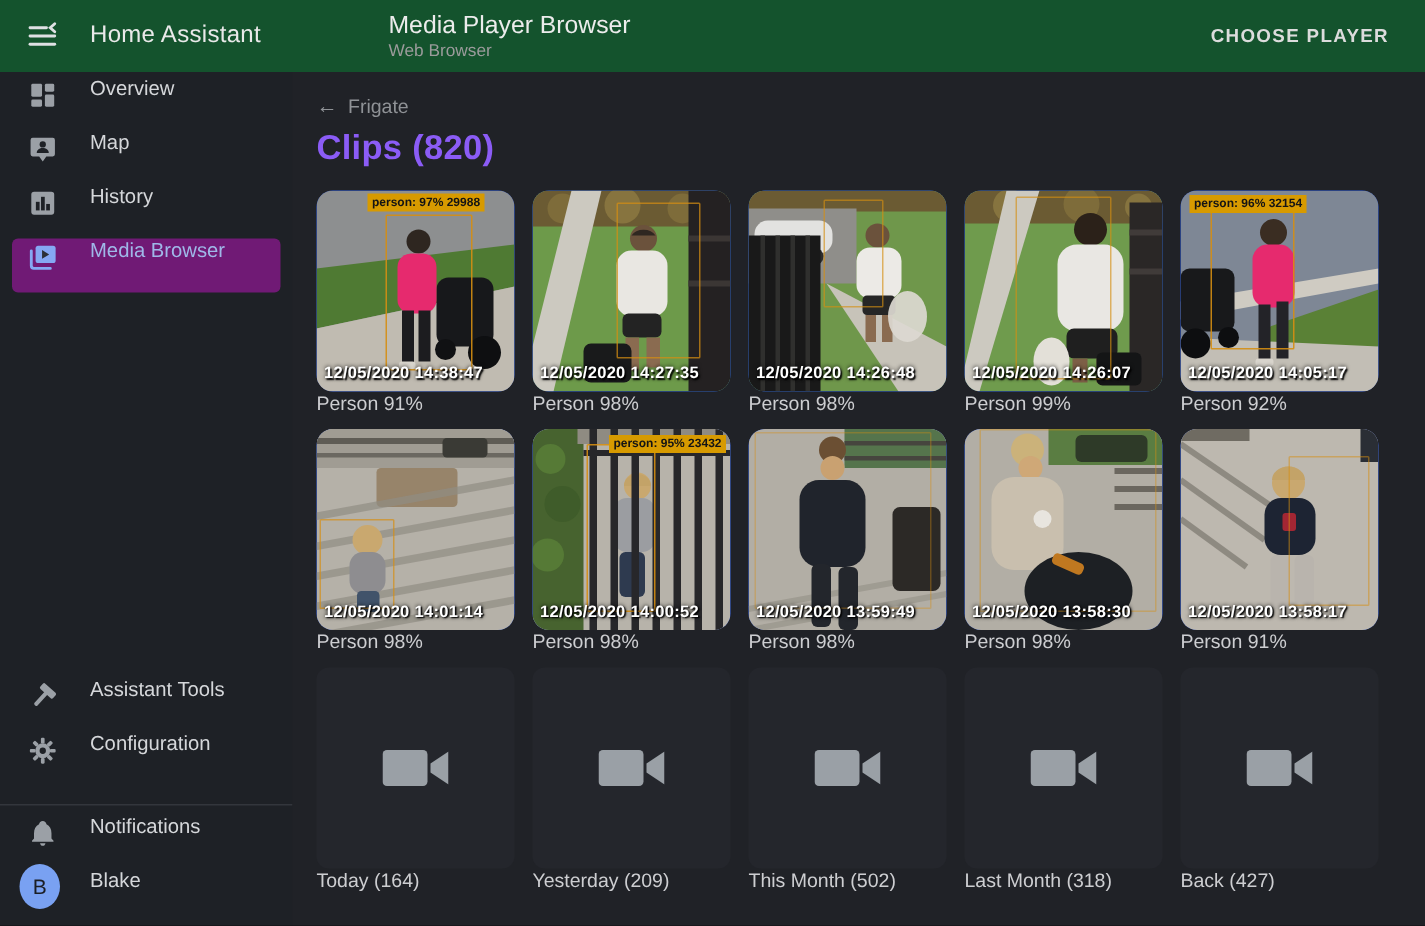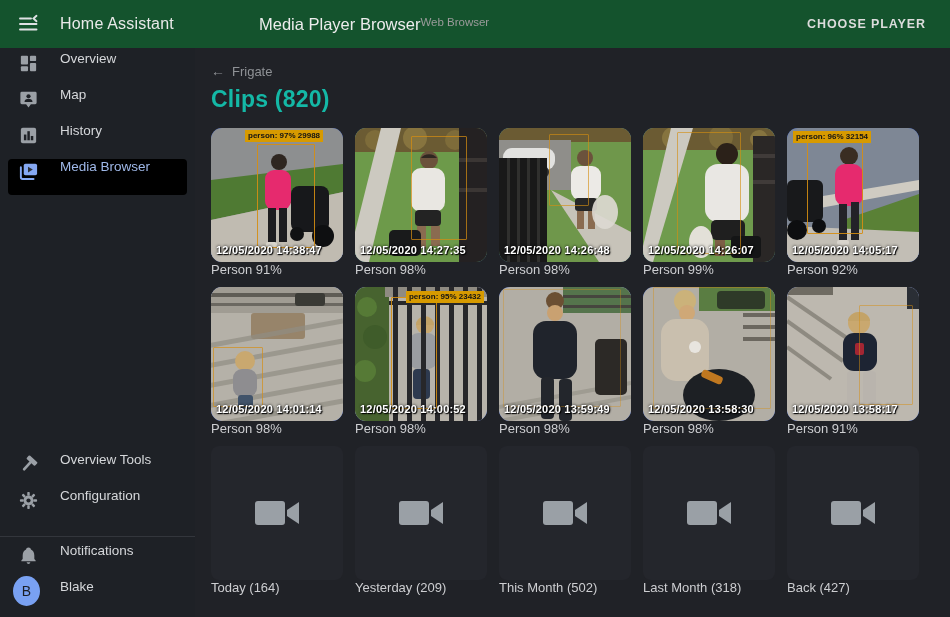--- a/index.html
+++ b/index.html
@@ -5,43 +5,43 @@
   html,body{margin:0;padding:0;background:#101114;}
   *{box-sizing:border-box;font-family:"Liberation Sans", sans-serif;}
   .app{position:relative;width:950px;height:617px;overflow:hidden;background:#202227;}
 
   
   .topbar{position:absolute;top:0;left:0;right:0;height:48px;background:#14532d;display:flex;align-items:center;z-index:5;}
   .topbar-left{width:195px;display:flex;align-items:center;padding-left:16px;flex-shrink:0;}
   .menu-btn{width:24px;height:24px;display:flex;align-items:center;justify-content:center;cursor:pointer;}
   .app-name{color:#e9e9e9;font-size:16px;margin-left:20px;letter-spacing:.2px;}
   .topbar-main{flex:1;display:flex;align-items:center;padding-left:64px;}
-  .page-titles{display:flex;flex-direction:row;justify-content:center;}
+  .page-titles{display:flex;flex-direction:column;justify-content:center;}
   .page-title{color:#ececec;font-size:16.5px;line-height:19px;}
   .page-subtitle{color:#9b9b9b;font-size:11.5px;line-height:14px;}
   .choose-player{margin-left:auto;margin-right:16px;color:#dcdcdc;font-size:12.5px;font-weight:600;letter-spacing:.9px;cursor:pointer;padding:6px 8px;text-align:center;}
 
   
   .sidebar{position:absolute;top:48px;left:0;width:195px;bottom:0;background:#1e2126;}
   .nav{padding-top:3px;}
   .nav-item{height:36px;margin:0 8px 0 8px;display:flex;align-items:flex-start;border-radius:4px;cursor:pointer;padding-left:8px;}
   .nav-item .ico{width:24px;height:24px;display:flex;align-items:center;justify-content:center;flex-shrink:0;}
   .nav-item .lbl{margin-left:20px;color:#d5d7da;font-size:13.5px;font-weight:500;}
-  .nav-item.selected{background:#000000;}
+  .nav-item.selected{background:#701a75;}
   .nav-item.selected .lbl{color:#9fb8e8;}
   .sidebar-tools{position:absolute;bottom:93px;left:0;right:0;}
   .sidebar-divider{position:absolute;bottom:80px;left:0;right:0;height:1px;background:#33363c;}
   .sidebar-footer{position:absolute;bottom:2px;left:0;right:0;}
   .avatar{width:30px;height:30px;border-radius:50%;background:#79a1f2;color:#1b1e24;font-size:14px;font-weight:500;display:flex;align-items:center;justify-content:center;margin-left:-3px;}
 
   
   .main{position:absolute;top:48px;left:195px;right:0;bottom:0;background:#202227;padding:14px 16px 0;overflow:hidden;}
   .breadcrumb{display:inline-flex;align-items:center;color:#8f9296;font-size:13px;cursor:pointer;margin-bottom:7px;}
   .breadcrumb .arrow{margin-right:7px;font-size:14px;}
-  .clips-title{color:#14b8a6;font-size:23px;font-weight:700;margin:0 0 15px 0;letter-spacing:.2px;}
+  .clips-title{color:#8b5cf6;font-size:23px;font-weight:700;margin:0 0 15px 0;letter-spacing:.2px;}
 
   .grid{display:grid;grid-template-columns:repeat(5,132px);column-gap:12px;row-gap:0;}
   .card{width:132px;cursor:pointer;margin-bottom:8px;}
   .thumb{position:relative;width:132px;height:134px;border-radius:11px;overflow:hidden;background:#1d4ed8;}
   .thumb svg.art{position:absolute;inset:0;width:100%;height:100%;display:block;}
   .bbox{position:absolute;border:1.5px solid rgba(213,142,18,.9);border-radius:1px;}
   .b1{left:46px;top:16px;width:58px;height:104px}
   .b2{left:56px;top:8px;width:56px;height:104px;opacity:.8}
   .b3{left:50px;top:6px;width:40px;height:72px;opacity:.7}
   .b4{left:34px;top:4px;width:64px;height:122px;opacity:.7}
@@ -142,21 +142,21 @@
     <div class="sidebar-tools">
       <div class="nav-item">
         <span class="ico">
           <svg width="21" height="21" viewBox="0 0 22 22" fill="#9ba0a6">
             <g transform="rotate(42 11 11)">
               <rect x="9.6" y="7" width="2.8" height="12" rx="1"></rect>
               <rect x="5" y="3" width="12" height="5" rx="1.2"></rect>
             </g>
           </svg>
         </span>
-        <span class="lbl">Overview Tools</span>
+        <span class="lbl">Assistant Tools</span>
       </div>
       <div class="nav-item">
         <span class="ico">
           <svg width="21" height="21" viewBox="0 0 22 22" fill="#9ba0a6">
             <g>
               <circle cx="11" cy="11" r="5.2"></circle>
               <rect x="9.7" y="2" width="2.6" height="4" rx="0.8"></rect>
               <rect x="9.7" y="16" width="2.6" height="4" rx="0.8"></rect>
               <rect x="9.7" y="2" width="2.6" height="4" rx="0.8" transform="rotate(45 11 11)"></rect>
               <rect x="9.7" y="16" width="2.6" height="4" rx="0.8" transform="rotate(45 11 11)"></rect>

